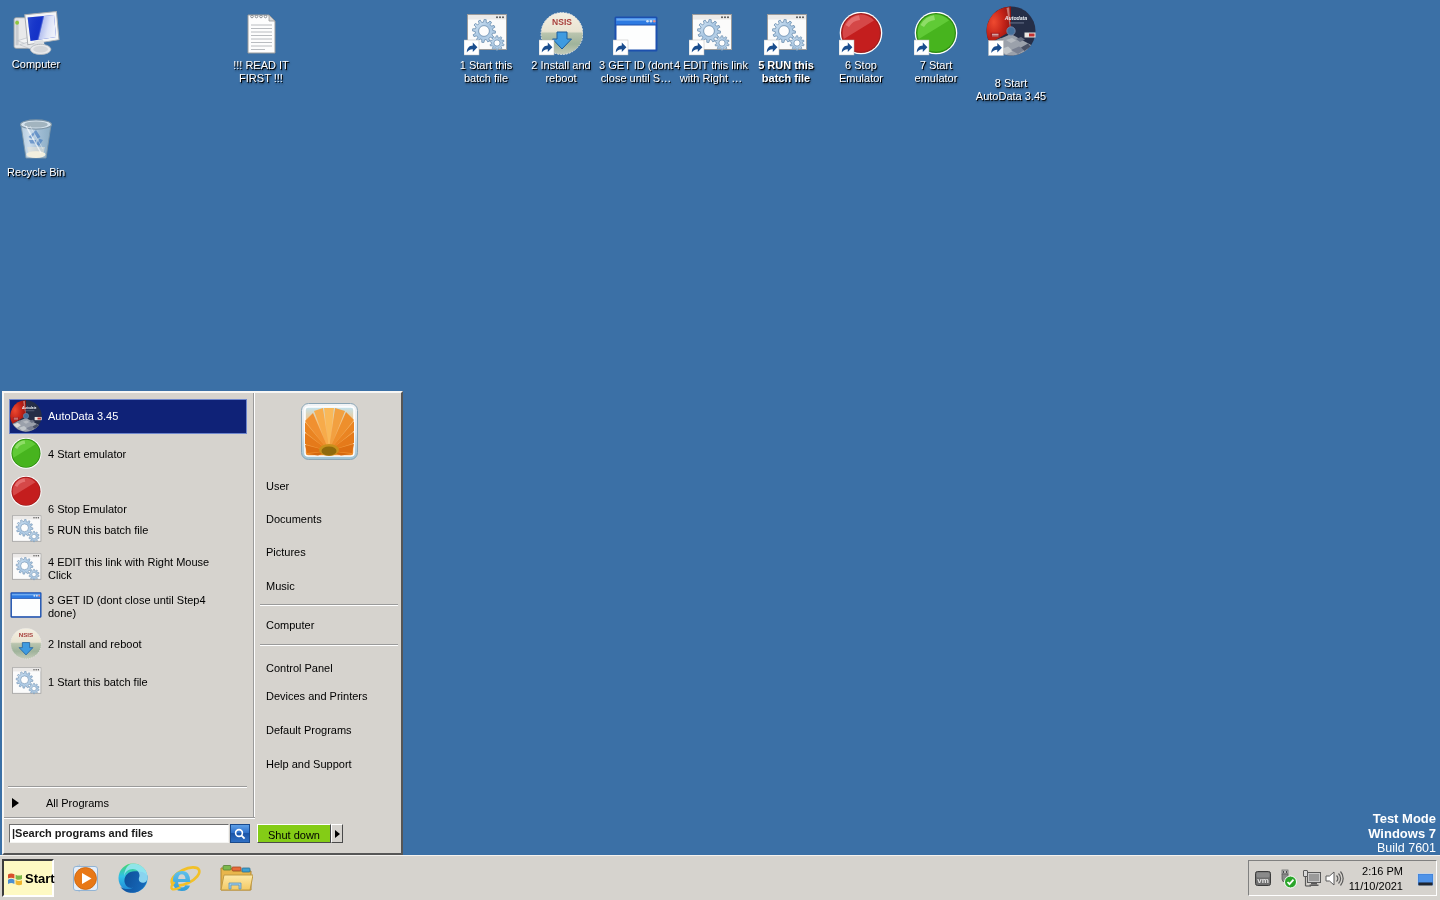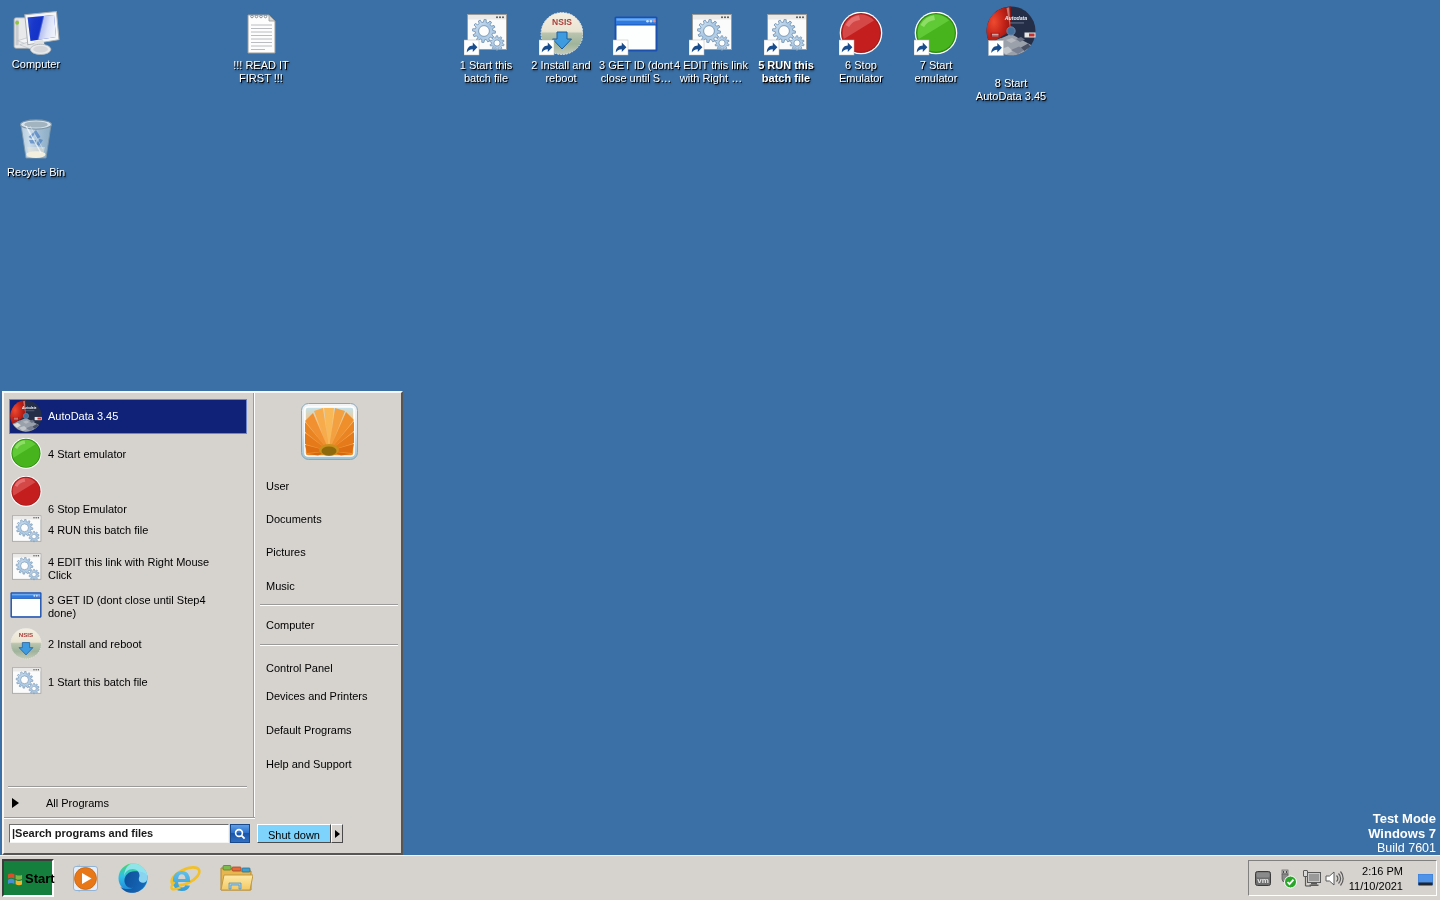--- a/index.html
+++ b/index.html
@@ -344,21 +344,21 @@
   <div class="abs" style="left:4px;top:80px;width:239px;height:38px;">
     <svg class="abs" style="left:2px;top:3px" width="32" height="32" viewBox="0 0 44 44">
         <use href="#redball"></use>
       </svg>
     <span class="abs mtext" style="left:40px;top:13px;margin-top:17px;">6 Stop Emulator</span>
   </div>
   <div class="abs" style="left:4px;top:118px;width:239px;height:38px;">
     <svg class="abs" style="left:2px;top:3px" width="32" height="32" viewBox="0 0 44 44">
         <use href="#gearwin"></use>
       </svg>
-    <span class="abs mtext" style="left:40px;top:13px;">4 RUN this batch file</span>
+    <span class="abs mtext" style="left:40px;top:13px;">5 RUN this batch file</span>
   </div>
   <div class="abs" style="left:4px;top:156px;width:239px;height:38px;">
     <svg class="abs" style="left:2px;top:3px" width="32" height="32" viewBox="0 0 44 44">
         <use href="#gearwin"></use>
       </svg>
     <span class="abs mtext" style="left:40px;top:7px;line-height:13px;display:block;width:174px;">4 EDIT this link with Right Mouse Click</span>
   </div>
   <div class="abs" style="left:4px;top:194px;width:239px;height:38px;">
     <svg class="abs" style="left:2px;top:5px" width="32" height="26" viewBox="0 0 44 36">
         <use href="#winicon"></use>
@@ -387,21 +387,21 @@
     border-top:1px solid #6e6e6e;border-left:1px solid #6e6e6e;border-right:1px solid #f4f4f2;border-bottom:1px solid #f4f4f2;">
     <span style="position:absolute;left:2px;top:2px;font-size:11px;color:#1a1a1a;font-weight:bold;">|Search programs and files</span>
   </div>
   <div class="abs" style="left:226px;top:431px;width:20px;height:19px;box-sizing:border-box;background:linear-gradient(#5ea0e8,#2a6cc8 50%,#1b55a8 50%,#2f6fc4);border:1px solid #1a4a8c;">
     <svg width="12" height="12" style="position:absolute;left:3px;top:3px" viewBox="0 0 12 12">
       <circle cx="5" cy="5" r="3.4" fill="none" stroke="#fff" stroke-width="1.6"></circle>
       <line x1="7.6" y1="7.6" x2="10.6" y2="10.6" stroke="#fff" stroke-width="1.8"></line>
     </svg>
   </div>
 
-  <div class="abs" style="left:253px;top:431px;width:74px;height:19px;background:#7dd3fc;box-sizing:border-box;
+  <div class="abs" style="left:253px;top:431px;width:74px;height:19px;background:#84cc16;box-sizing:border-box;
     border-top:1px solid #fff;border-left:1px solid #fff;border-right:1px solid #4a4a4a;border-bottom:1px solid #4a4a4a;text-align:center;">
     <span style="font-size:11px;line-height:17px;">Shut down</span>
   </div>
   <div class="abs" style="left:327px;top:431px;width:12px;height:19px;background:#D6D3CE;box-sizing:border-box;
     border-top:1px solid #fff;border-left:1px solid #fff;border-right:1px solid #4a4a4a;border-bottom:1px solid #4a4a4a;">
     <div class="abs" style="left:3px;top:5px;width:0;height:0;border-left:5px solid #000;border-top:4px solid transparent;border-bottom:4px solid transparent;"></div>
   </div>
 
   <div class="abs" style="left:249px;top:0px;width:0;height:424px;border-left:1px solid #9a9a9a;border-right:1px solid #fff;"></div>
 
@@ -416,21 +416,21 @@
   <span class="abs mtext" style="left:262px;top:226px;">Computer</span>
   <div class="abs" style="left:256px;top:251px;width:138px;height:0;border-top:1px solid #9a9a9a;border-bottom:1px solid #fff;"></div>
   <span class="abs mtext" style="left:262px;top:269px;">Control Panel</span>
   <span class="abs mtext" style="left:262px;top:297px;">Devices and Printers</span>
   <span class="abs mtext" style="left:262px;top:331px;">Default Programs</span>
   <span class="abs mtext" style="left:262px;top:365px;">Help and Support</span>
 </div>
 
 <div class="abs" style="left:0;top:855px;width:1440px;height:45px;background:#D6D3CE;border-top:1px solid #f4f2ef;box-sizing:border-box;">
 
-  <div class="abs" style="left:2px;top:3px;width:52px;height:38px;background:#15803d;
+  <div class="abs" style="left:2px;top:3px;width:52px;height:38px;background:#fef9c3;
     border-top:2px solid #3c3c3c;border-left:2px solid #3c3c3c;border-right:2px solid #fff;border-bottom:2px solid #fff;box-sizing:border-box;">
     <svg width="16" height="17" style="position:absolute;left:3px;top:9px" viewBox="0 0 16 17">
         <use href="#winflag"></use>
       </svg>
     <span style="position:absolute;left:21px;top:10px;font-weight:bold;font-size:13px;">Start</span>
   </div>
 
   <svg class="abs" style="left:71px;top:7px" width="31" height="31" viewBox="0 0 31 31">
     <path d="M5.5 3.5 l3-1.8 v27 l-3-1.8 Z" fill="#dce9f5" stroke="#9fb9d2" stroke-width="0.6"></path>
     <rect x="2.5" y="3.5" width="24" height="24" rx="2.5" fill="#e4eefa" stroke="#93b4d4" stroke-width="1"></rect>

